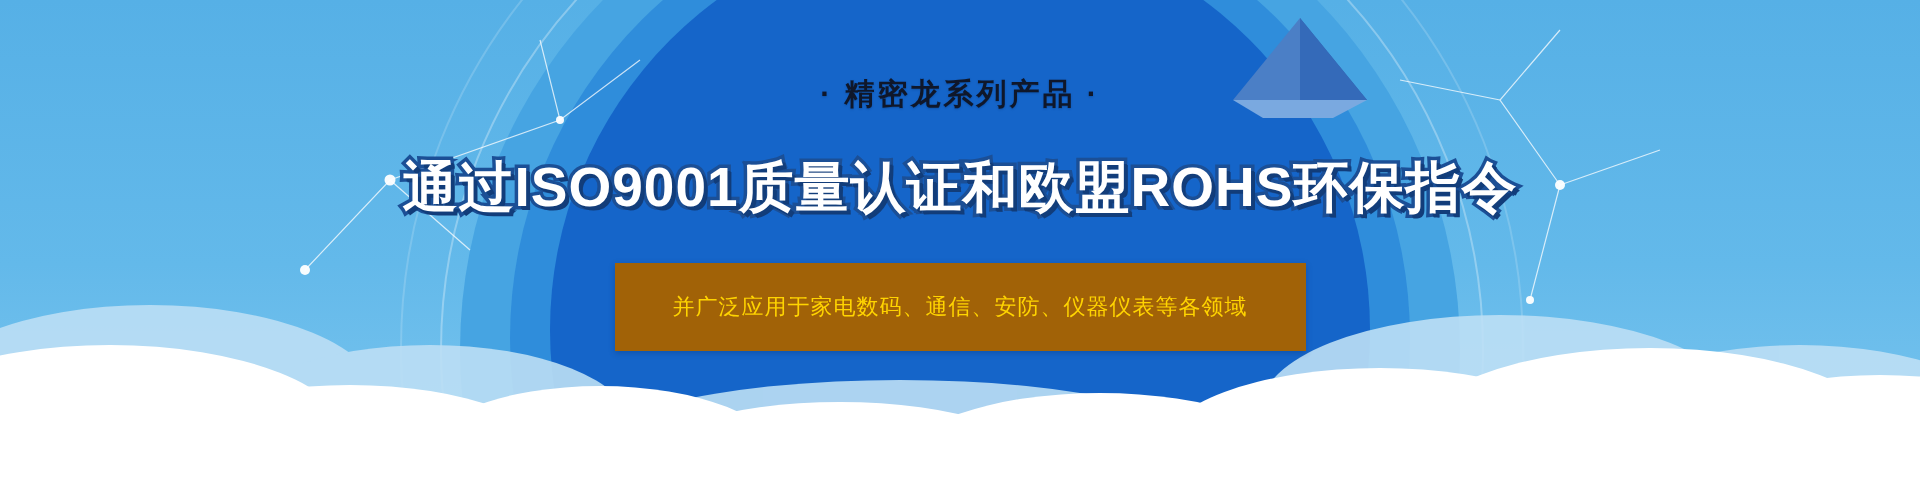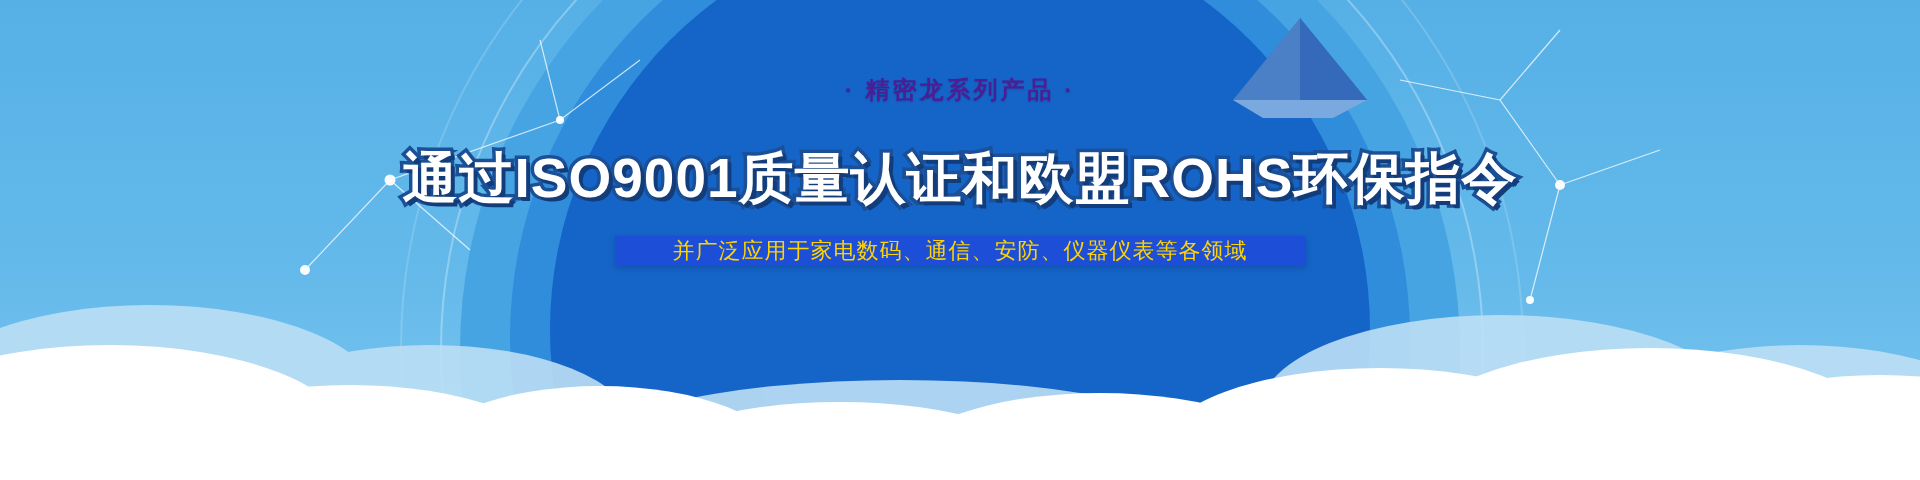--- a/index.html
+++ b/index.html
@@ -128,46 +128,46 @@
     width: 1920px;
     height: 480px;
     display: flex;
     flex-direction: column;
     align-items: center;
     z-index: 6;
   }
 
   .eyebrow {
     margin-top: 74px;
-    font-size: 24px;
+    font-size: 30px;
     font-weight: bold;
     letter-spacing: 3px;
-    color: #4c1d95;
+    color: #0f172a;
     white-space: nowrap;
     text-shadow: 0 1px 2px rgba(0,50,110,0.35);
   }
 
   .headline {
     margin-top: 36px;
     font-size: 55px;
     font-weight: bold;
     letter-spacing: 1px;
     color: #ffffff;
     white-space: nowrap;
     -webkit-text-stroke: 7px #1b4f96;
     paint-order: stroke fill;
     text-shadow:
        3px 3px 0 #123d7a,
        4px 4px 0 #123d7a;
   }
 
   .subbar {
-    margin-top: 20px;
-    background: #1d4ed8;
-    padding: 0 58px;
+    margin-top: 38px;
+    background: #a16207;
+    padding: 29px 58px;
     box-shadow: 0 2px 6px rgba(0,40,100,0.3);
   }
   .subbar-text {
     font-size: 22px;
     color: #ffd400;
     letter-spacing: 1px;
     white-space: nowrap;
   }
 </style>
 </head>

